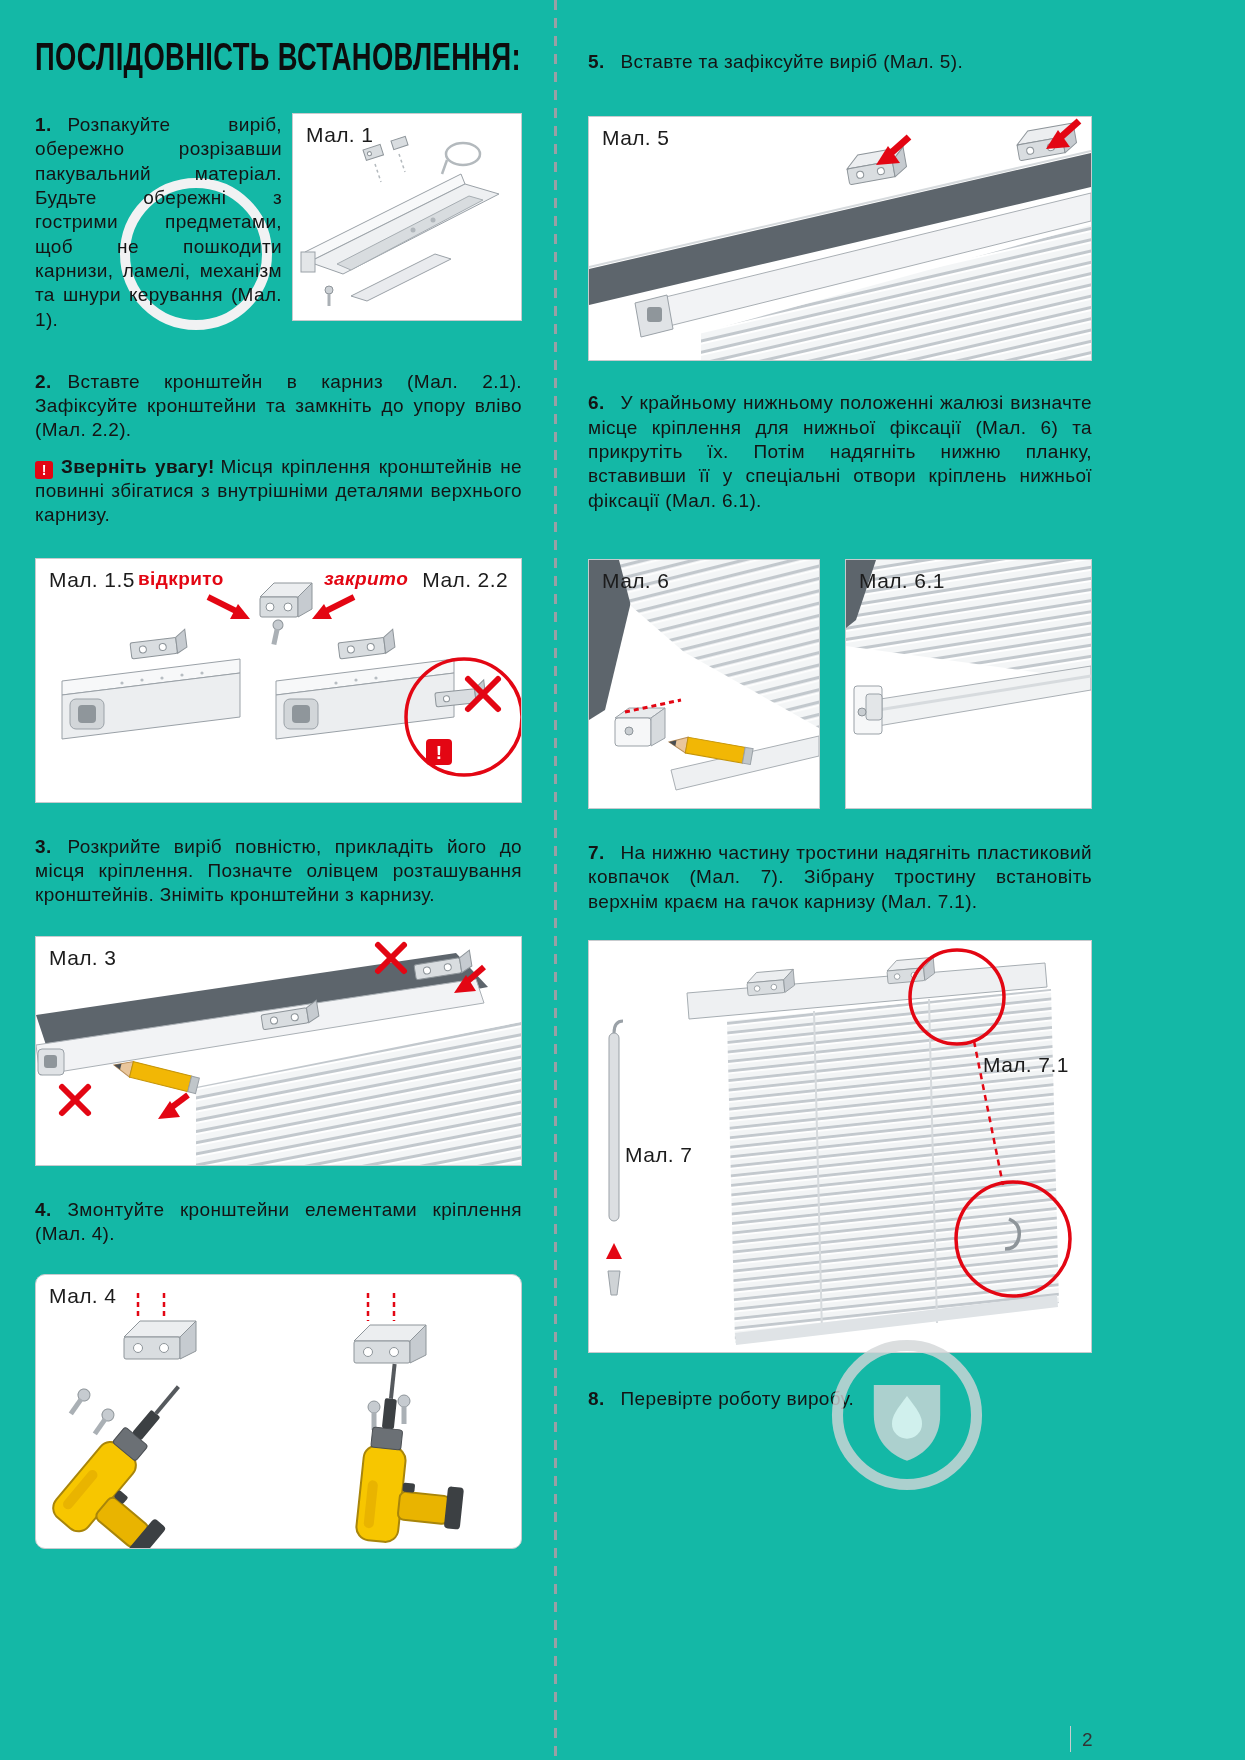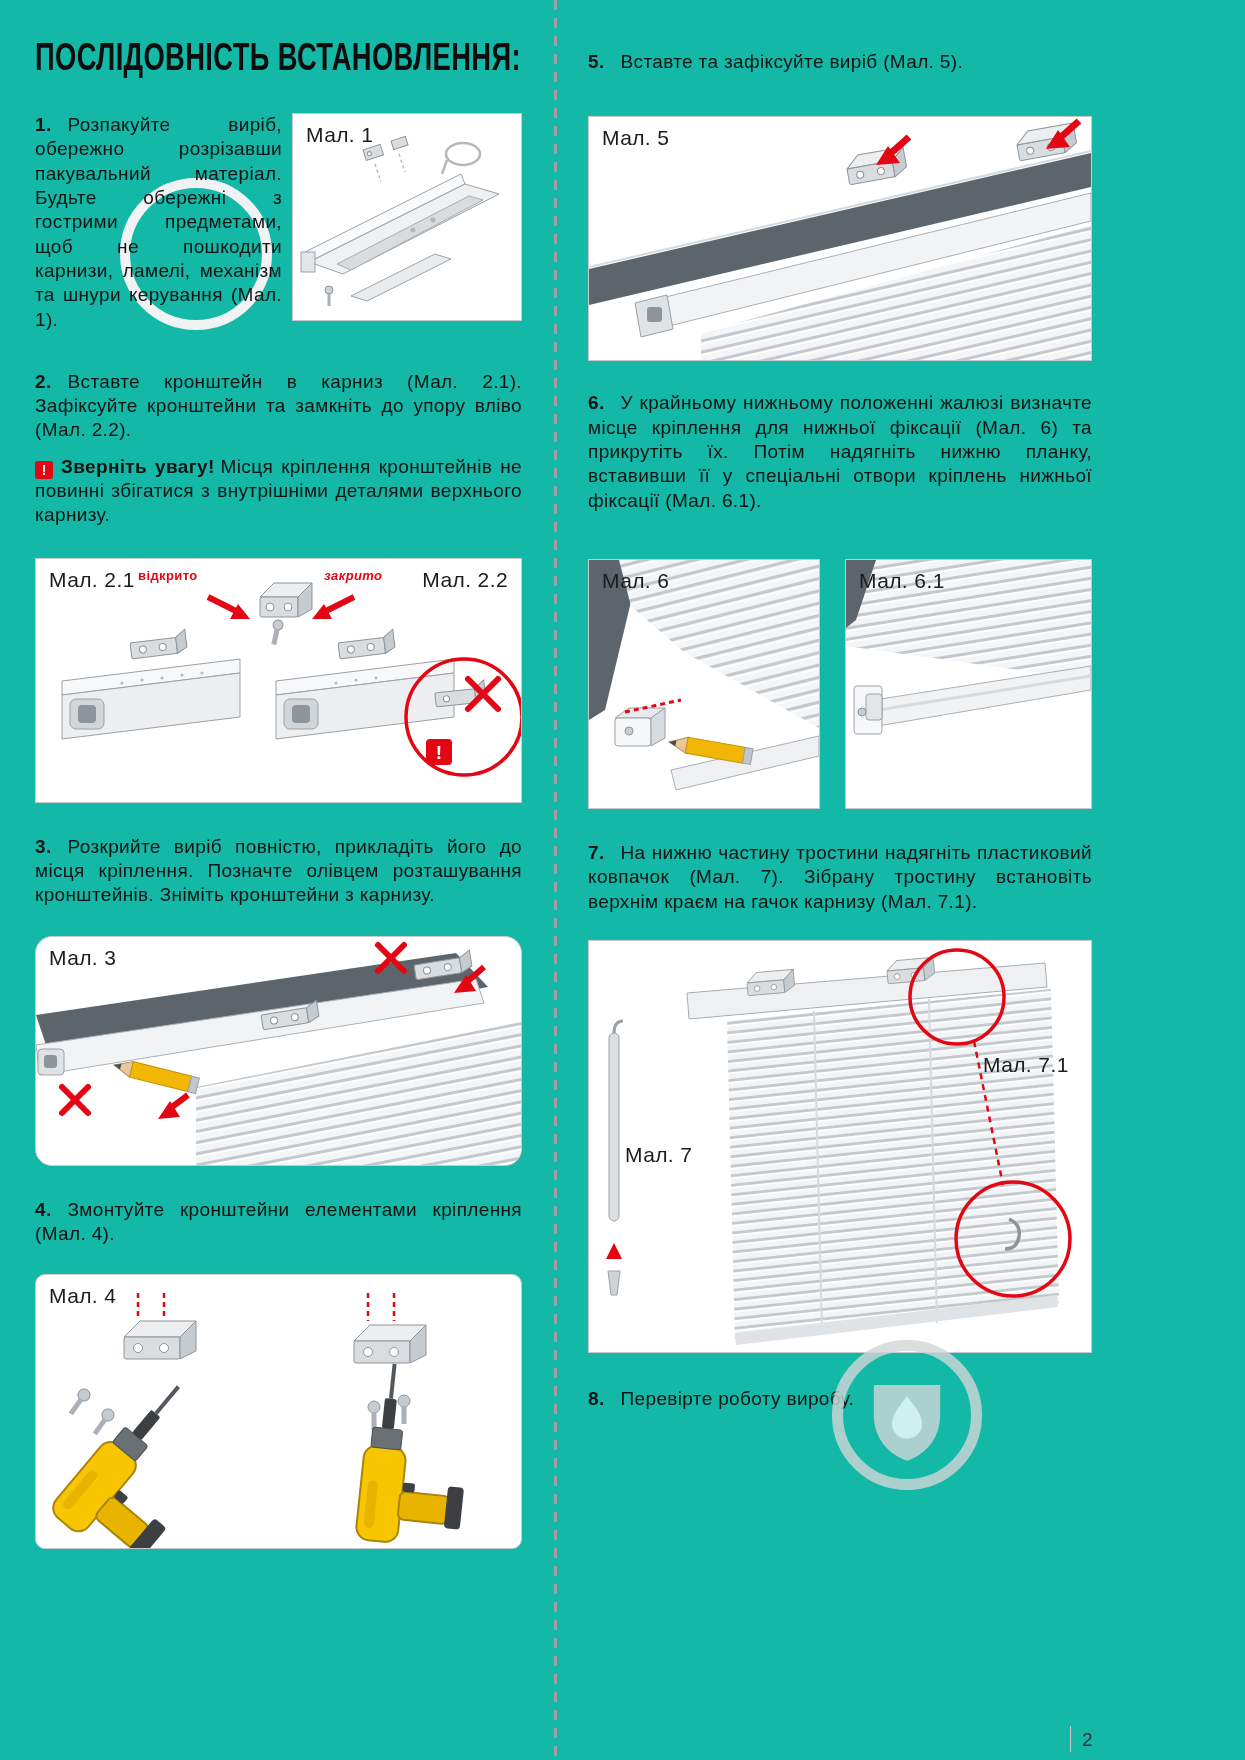--- a/index.html
+++ b/index.html
@@ -30,21 +30,21 @@
   .warn-title { margin-right:6px; font-weight:bold; }
 
   .fig { position:relative; border:1px solid #c7cbce; background:#fff; overflow:hidden; }
   .fig svg { display:block; position:absolute; left:0; top:0; }
   .fig-label {
     position:absolute; top:9px; left:13px; font-size:21px; letter-spacing:.4px;
     color:#1c1c1c; z-index:3;
   }
   .fig-label.right { left:auto; right:13px; }
   .red-label {
-    position:absolute; top:9px; font-size:13px; font-weight:bold; color:#e30613;
+    position:absolute; top:9px; font-size:19px; font-weight:bold; color:#e30613;
     letter-spacing:.4px; z-index:3;
   }
   .step1-row { display:flex; gap:10px; margin-top:34px; align-items:flex-start; }
   .step1-row .para { width:250px; }
   .fig6-row { display:flex; gap:25px; margin-top:46px; }
 
   .ghost-circle {
     position:absolute; left:120px; top:178px; width:152px; height:152px;
     border:10px solid #f1f2f3; border-radius:50%; z-index:1;
   }
@@ -91,21 +91,21 @@
           <line x1="36" y1="180" x2="36" y2="192" stroke="#aab0b5" stroke-width="3"></line>
         </svg>
       </div>
     </div>
 
     <p class="para" style="margin-top:38px;"><b class="num">2.</b><span>Вставте кронштейн в карниз (Мал. 2.1). Зафіксуйте кронштейни та замкніть до упору вліво (Мал. 2.2).</span></p>
 
     <p class="para" style="margin-top:12px;"><span class="warn-icon">!</span><b class="warn-title">Зверніть увагу!</b><span>Місця кріплення кронштейнів не повинні збігатися з внутрішніми деталями верхнього карнизу.</span></p>
 
     <div class="fig" style="width:487px;height:245px;margin-top:30px;">
-      <span class="fig-label">Мал. 2.1</span>
+      <span class="fig-label">Мал. 1.5</span>
       <span class="red-label" style="left:102px;">відкрито</span>
       <span class="red-label" style="left:288px;font-style:italic;">закрито</span>
       <span class="fig-label right">Мал. 2.2</span>
       <svg width="485" height="243" viewBox="0 0 485 243">
 
         <g transform="translate(218,24)">
           <polygon points="6,14 20,0 58,0 44,14" fill="#eceef0" stroke="#8e959a"></polygon>
           <rect x="6" y="14" width="38" height="20" rx="2" fill="#d9dde0" stroke="#8e959a"></rect>
           <circle cx="16" cy="24" r="4" fill="#fff" stroke="#8e959a"></circle>
           <circle cx="34" cy="24" r="4" fill="#fff" stroke="#8e959a"></circle>
@@ -163,21 +163,21 @@
         </g>
         <line x1="432" y1="120" x2="462" y2="150" stroke="#e30613" stroke-width="6" stroke-linecap="round"></line>
         <line x1="462" y1="120" x2="432" y2="150" stroke="#e30613" stroke-width="6" stroke-linecap="round"></line>
         <rect x="390" y="180" width="26" height="26" rx="4" fill="#e30613"></rect>
         <text x="403" y="200" text-anchor="middle" font-size="19" font-weight="bold" fill="#ffffff" font-family="Liberation Sans, sans-serif">!</text>
       </svg>
     </div>
 
     <p class="para" style="margin-top:32px;"><b class="num">3.</b><span>Розкрийте виріб повністю, прикладіть його до місця кріплення. Позначте олівцем розташування кронштейнів. Зніміть кронштейни з карнизу.</span></p>
 
-    <div class="fig" style="width:487px;height:230px;margin-top:28px;border-radius:17px;">
+    <div class="fig" style="width:487px;height:230px;margin-top:28px;">
       <span class="fig-label">Мал. 3</span>
       <svg width="485" height="228" viewBox="0 0 485 228">
         <defs>
           <pattern id="ps3" width="12" height="11" patternUnits="userSpaceOnUse" patternTransform="rotate(-11)">
             <rect width="12" height="11" fill="#f3f5f6"></rect>
               <rect width="12" height="3" fill="#c2c8cd"></rect>
               <rect y="3" width="12" height="2" fill="#ffffff"></rect>
           </pattern>
         </defs>
         <polygon points="0,78 420,16 452,50 18,132" fill="#5d656c"></polygon>

